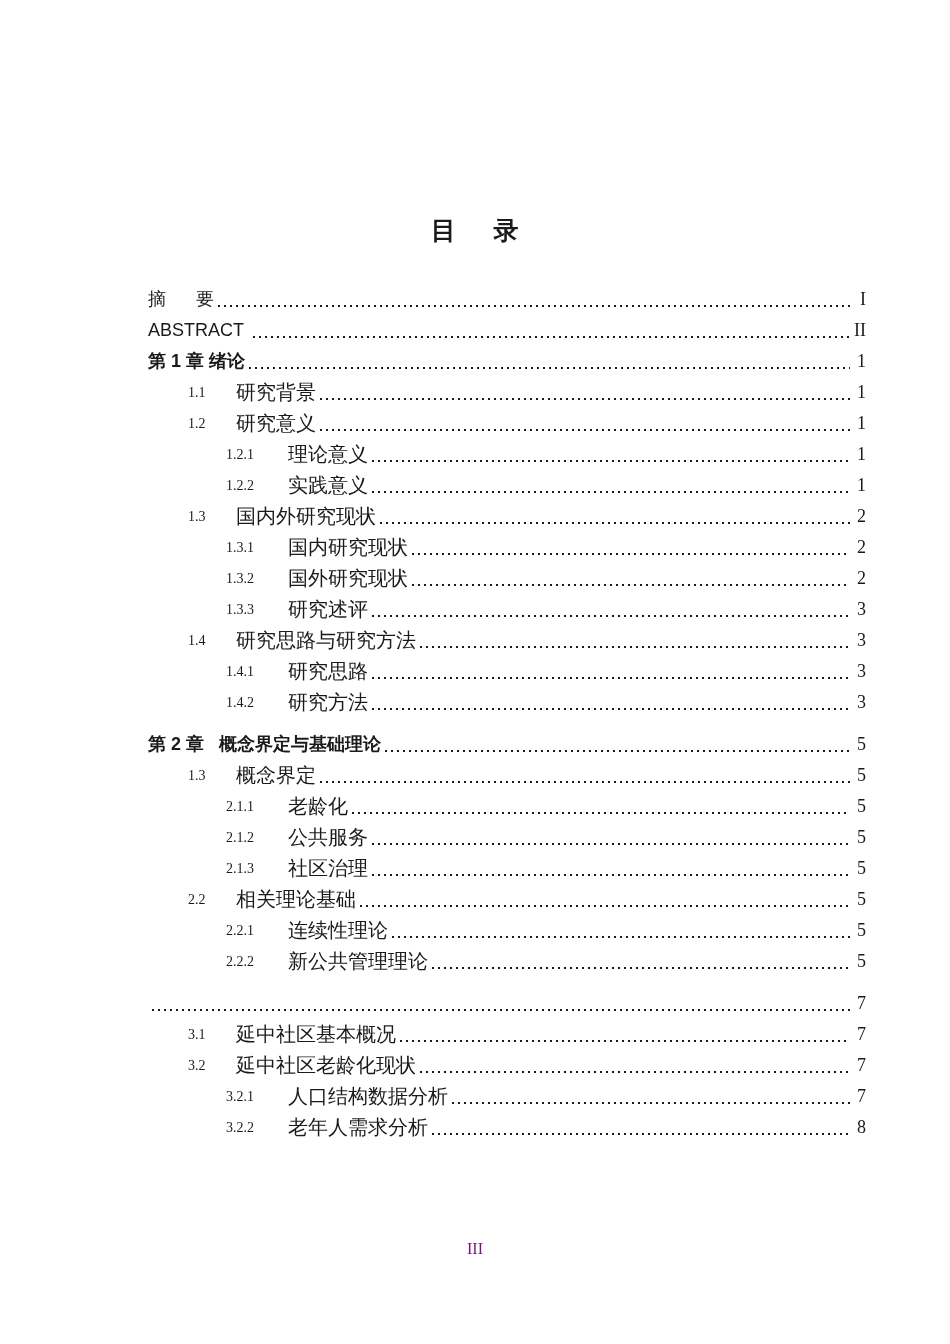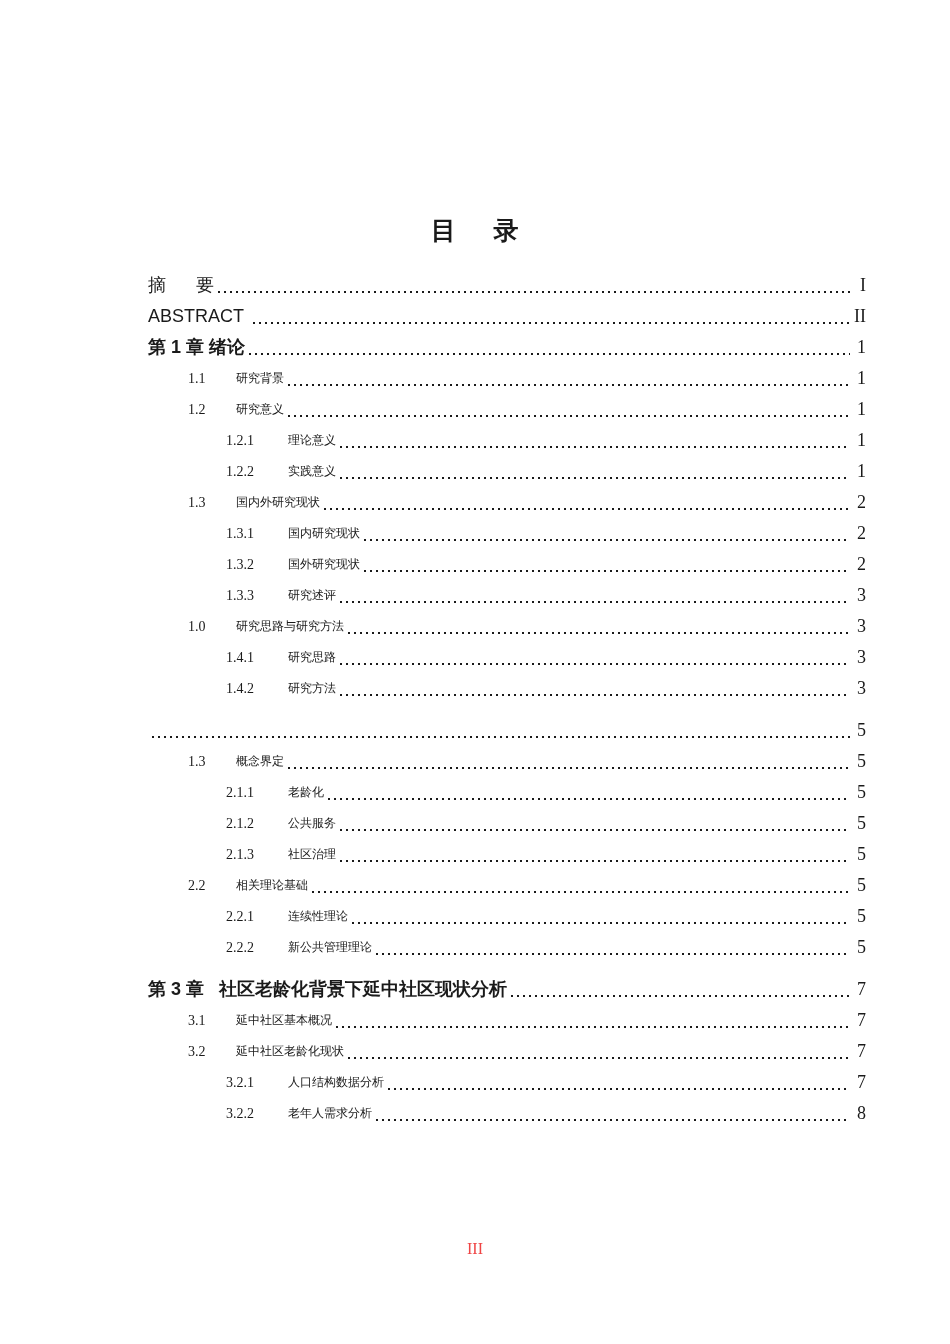--- a/index.html
+++ b/index.html
@@ -28,21 +28,21 @@
     font-weight: bold;
     font-size: 25px;
     letter-spacing: 0.5px;
     white-space: pre;
   }
 
   
   .toc-list {
     position: absolute;
     left: 148px;
-    top: 270px;
+    top: 284px;
     width: 718px;
   }
 
   .toc-entry {
     display: flex;
     align-items: flex-end;
     height: 31px;
     line-height: 31px;
     white-space: nowrap;
   }
@@ -52,21 +52,21 @@
 
   .num {
     display: inline-block;
     font-family: "Liberation Serif", "DejaVu Serif", serif;
     font-size: 14px;
     flex: 0 0 auto;
   }
   .label {
     display: inline-block;
     font-family: "Liberation Serif", "DejaVu Serif", serif;
-    font-size: 12px;
+    font-size: 20px;
     flex: 0 0 auto;
     white-space: pre;
   }
 
   
   .lvl1 .num,
   .lvl1 .label {
     font-family: "Liberation Sans", "DejaVu Sans", sans-serif;
     font-weight: bold;
     font-size: 18px;
@@ -119,21 +119,21 @@
 
   
   .footer {
     position: absolute;
     left: 0;
     top: 1240px;
     width: 950px;
     text-align: center;
     font-family: "Liberation Serif", "DejaVu Serif", serif;
     font-size: 16px;
-    color: #ef4444;
+    color: #701a75;
   }
 </style>
 </head>
 <body>
 
 <div class="page">
 
   <div class="toc-title">目     录</div>
 
   <div class="toc-list" id="toc-list">
@@ -194,38 +194,39 @@
         <span class="leader"></span>
         <span class="pageno">2</span>
       </div>
       <div class="toc-entry lvl3 plain">
         <span class="num">1.3.3</span>
         <span class="label">研究述评</span>
         <span class="leader"></span>
         <span class="pageno">3</span>
       </div>
       <div class="toc-entry lvl2 plain">
-        <span class="num">1.0</span>
+        <span class="num">1.4</span>
         <span class="label">研究思路与研究方法</span>
         <span class="leader"></span>
         <span class="pageno">3</span>
       </div>
       <div class="toc-entry lvl3 plain">
         <span class="num">1.4.1</span>
         <span class="label">研究思路</span>
         <span class="leader"></span>
         <span class="pageno">3</span>
       </div>
       <div class="toc-entry lvl3 plain">
         <span class="num">1.4.2</span>
         <span class="label">研究方法</span>
         <span class="leader"></span>
         <span class="pageno">3</span>
       </div>
       <div class="toc-entry lvl1 gap-before">
+        <span class="label">第 2 章   概念界定与基础理论</span>
         <span class="leader"></span>
         <span class="pageno">5</span>
       </div>
       <div class="toc-entry lvl2 plain">
         <span class="num">1.3</span>
         <span class="label">概念界定</span>
         <span class="leader"></span>
         <span class="pageno">5</span>
       </div>
       <div class="toc-entry lvl3 plain">
@@ -258,21 +259,20 @@
         <span class="leader"></span>
         <span class="pageno">5</span>
       </div>
       <div class="toc-entry lvl3 plain">
         <span class="num">2.2.2</span>
         <span class="label">新公共管理理论</span>
         <span class="leader"></span>
         <span class="pageno">5</span>
       </div>
       <div class="toc-entry lvl1 gap-before">
-        <span class="label">第 3 章   社区老龄化背景下延中社区现状分析</span>
         <span class="leader"></span>
         <span class="pageno">7</span>
       </div>
       <div class="toc-entry lvl2 plain">
         <span class="num">3.1</span>
         <span class="label">延中社区基本概况</span>
         <span class="leader"></span>
         <span class="pageno">7</span>
       </div>
       <div class="toc-entry lvl2 plain">

